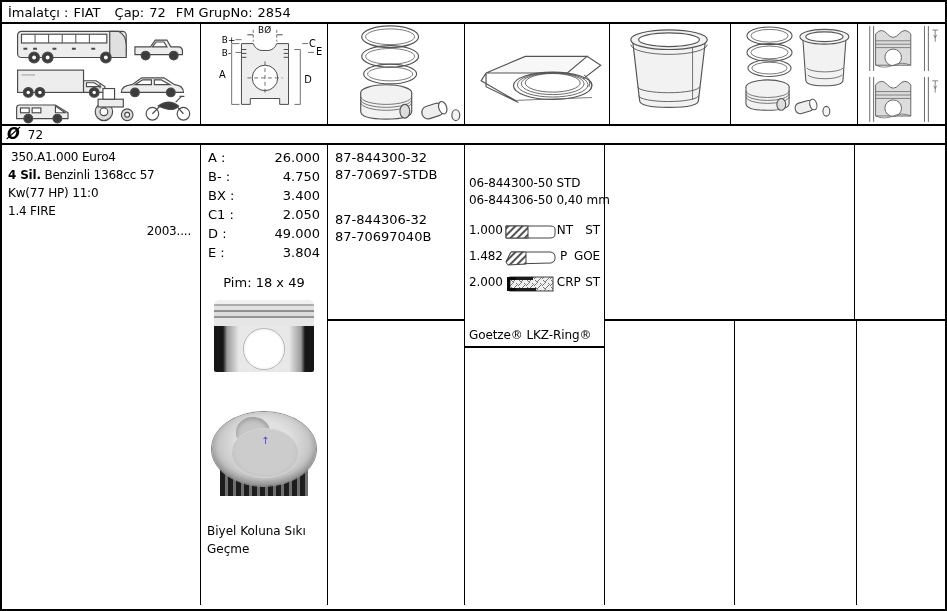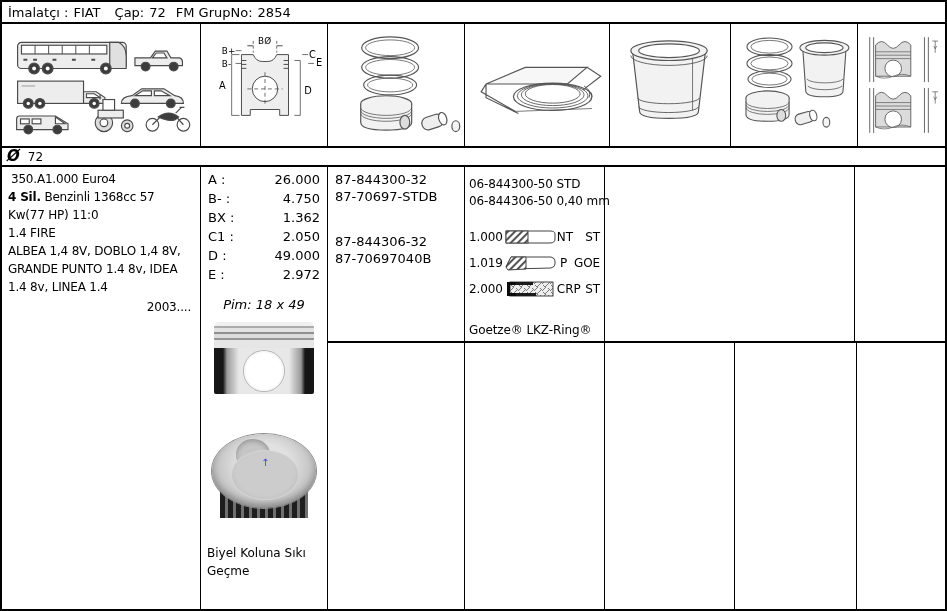--- a/index.html
+++ b/index.html
@@ -4,21 +4,21 @@
 <style>
   html,body{margin:0;padding:0;background:#fff;}
   .page{position:relative;width:947px;height:611px;box-sizing:border-box;border:2px solid #000;
         background:#fff;color:#000;font-family:"DejaVu Sans","Liberation Sans",sans-serif;overflow:hidden;}
   
   .header{height:22px;box-sizing:border-box;border-bottom:2px solid #000;display:flex;align-items:center;
           font-size:13px;padding-left:6px;white-space:pre;}
   .header .gap1{width:14px;}.header .gap2{width:10px;}
   .hpair{display:flex;gap:5px;}
   
-  .images-row{height:124px;box-sizing:border-box;border-bottom:2px solid #000;display:flex;}
+  .images-row{height:102px;box-sizing:border-box;border-bottom:2px solid #000;display:flex;}
   .img-cell{box-sizing:border-box;border-right:1px solid #000;display:flex;align-items:center;justify-content:center;overflow:hidden;}
   .ic1{width:199px}.ic2{width:127px}.ic3{width:137px}.ic4{width:145px}.ic5{width:121px}.ic6{width:127px}.ic7{flex:1;border-right:none}
   
   .dia-row{height:19px;box-sizing:border-box;border-bottom:2px solid #000;display:flex;align-items:center;
            padding-left:5px;font-size:12px;gap:8px;}
   .dia-sym{font-style:italic;font-weight:bold;font-size:15px;line-height:1;}
   
   .main{display:flex;height:460px;box-sizing:border-box;}
   .col{box-sizing:border-box;border-right:1px solid #000;}
   .c1{width:199px;font-size:12px;line-height:18px;padding:3px 6px;letter-spacing:-0.2px;}
@@ -34,21 +34,21 @@
   .l-a{width:130px;box-sizing:border-box;border-right:1px solid #000;}
   .l-b{width:122px;box-sizing:border-box;border-right:1px solid #000;}
   .l-c{flex:1;}
   
   .code-line{padding-left:3px;}
   .year-line{text-align:right;padding-right:3px;margin-top:2px;}
   .bold{font-weight:bold;margin-top:42px;}
   
   .dims{margin-top:3px;}
   .dim-row{display:flex;justify-content:space-between;align-items:center;height:19px;padding:0 7px;}
-  .pin-line{text-align:center;margin-top:13px;font-style:italic;}
+  .pin-line{text-align:center;margin-top:13px;}
   .fit-note{margin-top:26px;padding:0 4px 0 6px;font-size:12px;line-height:18px;}
   
   .photo-side{width:100px;height:72px;margin:10px auto 0;border-radius:6px 6px 2px 2px;overflow:hidden;position:relative;background:#e8e8e8;}
   .ps-crown{height:26px;background:linear-gradient(180deg,#f0f0f0 0 4px,#ababab 4px 6px,#e2e2e2 6px 10px,#8f8f8f 10px 12px,#dcdcdc 12px 16px,#969696 16px 18px,#e6e6e6 18px 26px);}
   .ps-body{height:46px;position:relative;background:linear-gradient(90deg,#161616 0,#161616 9px,#9a9a9a 13px,#e8e8e8 25px,#e8e8e8 75px,#9a9a9a 87px,#161616 91px,#161616 100px);}
   .ps-hole{position:absolute;left:50%;top:50%;width:40px;height:40px;margin:-20px 0 0 -20px;border-radius:50%;
            background:radial-gradient(circle,#ffffff 0 62%,#d2d2d2 100%);box-shadow:0 0 0 1px #b5b5b5;}
   
   .photo-top{width:104px;height:84px;margin:40px auto 0;position:relative;}
   .pt-skirt{position:absolute;left:8px;right:8px;bottom:0;height:28px;background:repeating-linear-gradient(90deg,#1d1d1d 0 5px,#6f6f6f 5px 8px);}
@@ -57,24 +57,24 @@
             box-shadow:inset 0 -4px 7px rgba(0,0,0,.28),0 0 0 1px #8a8a8a;}
   .pt-pocket{position:absolute;left:24px;top:5px;width:34px;height:30px;border-radius:50% 50% 45% 45%;
              background:#c6c6c6;box-shadow:inset 0 2px 5px rgba(0,0,0,.25);}
   .pt-bowl{position:absolute;left:19px;top:16px;width:66px;height:48px;border-radius:50%;
            border:1px solid #d4d4d4;background:radial-gradient(ellipse at 50% 45%,#cccccc 0 60%,#b4b4b4 100%);}
   .pt-arrow{position:absolute;left:49px;top:24px;font-size:10px;line-height:1;}
   
   .c3 .upper{font-size:13px;line-height:17px;padding:4px 7px;}
   .pn-gap{margin-top:28px;}
   
-  .c4 .upper{display:flex;flex-direction:column;font-size:12px;letter-spacing:-0.1px;padding:9px 3px 3px 4px;}
+  .c4 .upper{display:flex;flex-direction:column;font-size:12px;letter-spacing:-0.1px;padding:3px 3px 3px 4px;margin-top:27px;}
   .ring-head{line-height:17px;white-space:nowrap;}
   .rings{margin-top:14px;}
-  .ring-row{display:flex;align-items:center;height:26px;}
+  .ring-row{display:flex;height:26px;}
   .ring-size{width:34px;}
   .ring-svg{width:54px;height:18px;flex:0 0 auto;}
   .ring-profile{flex:1;text-align:center;}
   .ring-maker{width:30px;text-align:right;padding-right:1px;}
   .brand-line{margin-top:auto;line-height:16px;white-space:nowrap;}
   svg text{font-family:"DejaVu Sans","Liberation Sans",sans-serif;}
 </style>
 </head>
 <body>
 
@@ -275,49 +275,48 @@
     <span class="dia-sym">Ø</span>
     <span>72</span>
   </div>
 
   <div class="main">
 
     <div class="col c1">
       <div class="code-line">350.A1.000 Euro4</div>
       <div><span class="bold">4 Sil.</span> <span>Benzinli 1368cc 57 Kw(77 HP) 11:0</span></div>
       <div>1.4 FIRE</div>
-      <div>ALBEA 1,4 8V, DOBLO 1,4 8V, GRANDE PUNTO 1.4 8v, IDEA 1.4 8v, LINEA 1.4</div>
       <div class="year-line">2003....</div>
     </div>
 
     <div class="col c2">
       <div class="dims">
         <div class="dim-row">
             <span>A :</span>
             <span>26.000</span>
           </div>
         <div class="dim-row">
             <span>B- :</span>
             <span>4.750</span>
           </div>
         <div class="dim-row">
             <span>BX :</span>
-            <span>1.362</span>
+            <span>3.400</span>
           </div>
         <div class="dim-row">
             <span>C1 :</span>
             <span>2.050</span>
           </div>
         <div class="dim-row">
             <span>D :</span>
             <span>49.000</span>
           </div>
         <div class="dim-row">
             <span>E :</span>
-            <span>2.972</span>
+            <span>3.804</span>
           </div>
       </div>
       <div class="pin-line">Pim: 18 x 49</div>
 
       <div class="photo-side">
         <div class="ps-crown"></div>
         <div class="ps-body">
             <div class="ps-hole"></div>
           </div>
       </div>
@@ -353,21 +352,21 @@
           <div class="ring-row">
             <span class="ring-size">1.000</span>
             <svg class="ring-svg" viewBox="0 0 54 18">
               <path d="M3,3 h44 q5,0 5,3 v5 q0,4 -5,4 h-44 z" fill="#ffffff" stroke="#444"></path>
               <rect x="3" y="3" width="22" height="12" fill="url(#hatch)" stroke="#444"></rect>
             </svg>
             <span class="ring-profile">NT</span>
             <span class="ring-maker">ST</span>
           </div>
           <div class="ring-row">
-            <span class="ring-size">1.019</span>
+            <span class="ring-size">1.482</span>
             <svg class="ring-svg" viewBox="0 0 54 18">
               <path d="M3,13 l5,-10 h40 q4,1 4,4 v3 q0,3 -4,4 l-40,1 z" fill="#ffffff" stroke="#444"></path>
               <path d="M3,13 l5,-10 h15 v12 l-18,1 z" fill="url(#hatch)" stroke="#444"></path>
             </svg>
             <span class="ring-profile">P</span>
             <span class="ring-maker">GOE</span>
           </div>
           <div class="ring-row">
             <span class="ring-size">2.000</span>
             <svg class="ring-svg" viewBox="0 0 54 18">

